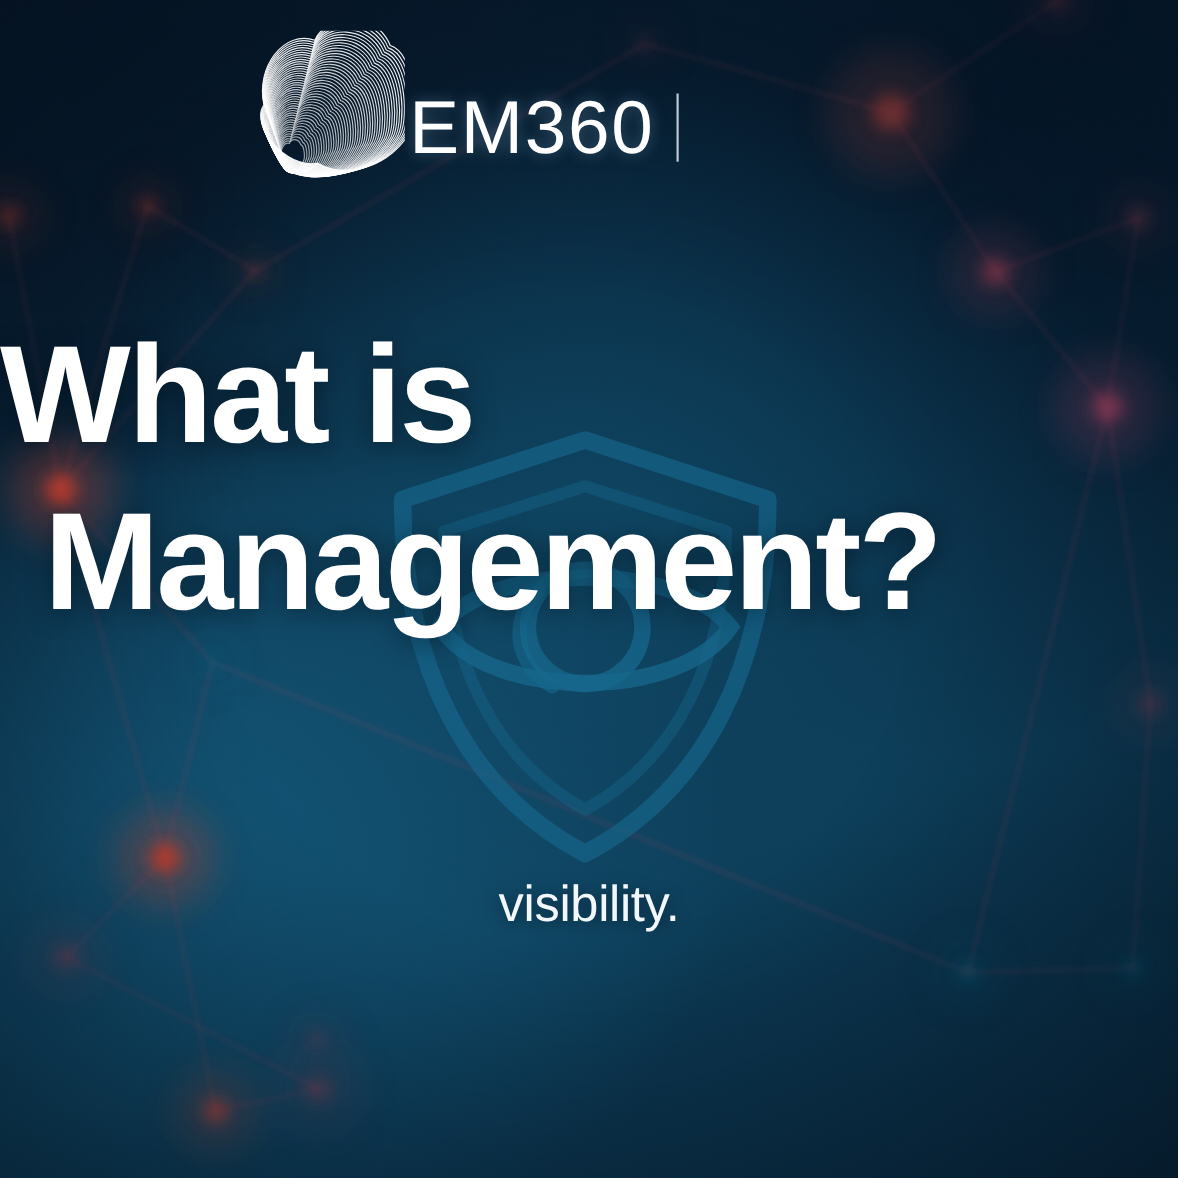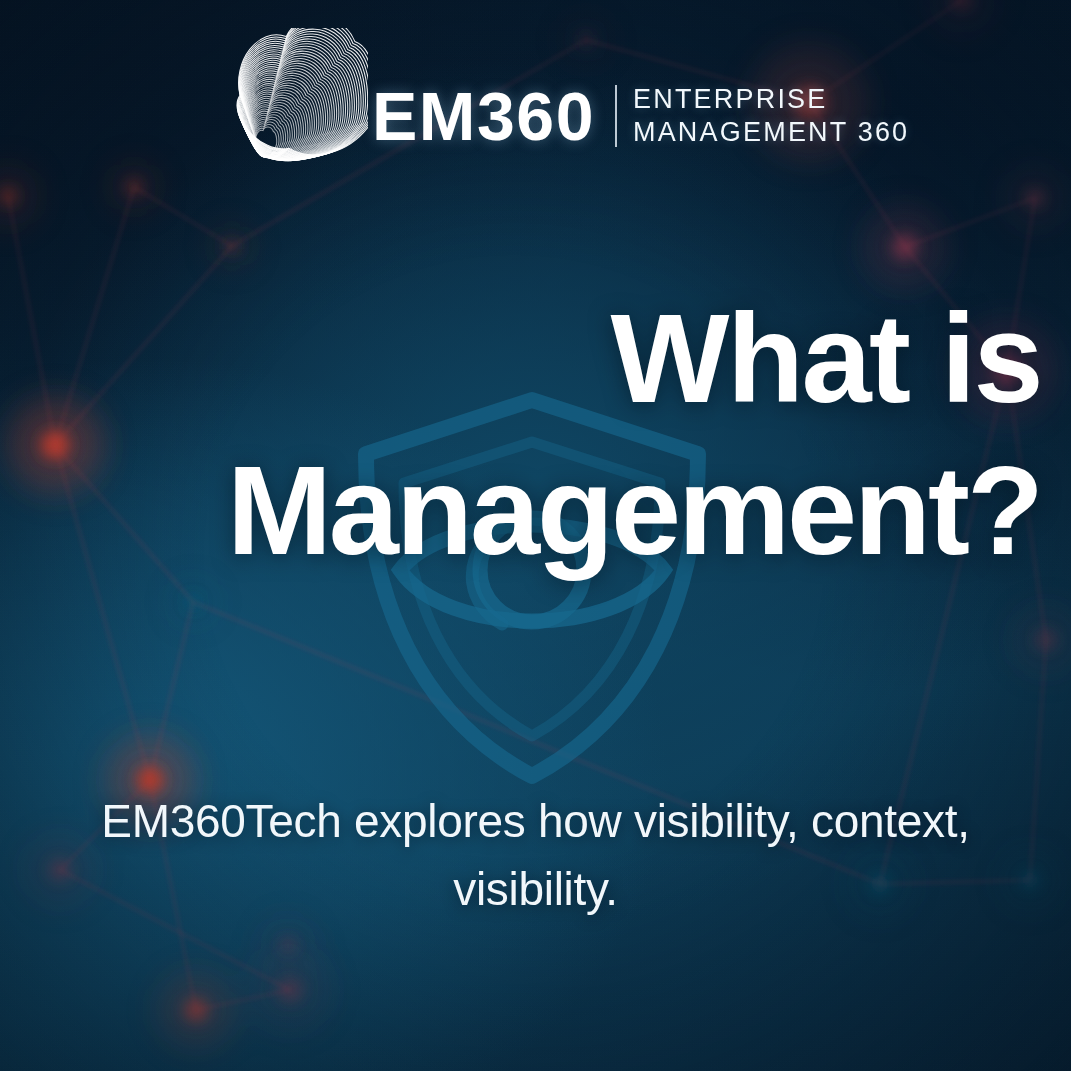--- a/index.html
+++ b/index.html
@@ -55,21 +55,21 @@
     align-items: center;
   }
   .logo-mark { width: 136px; height: 175px; flex: 0 0 auto; }
   .logo-text {
     display: flex; align-items: center;
     margin-left: 4px;
   }
   .logo-em360 {
     color: #ffffff;
     font-size: 68px;
-    font-weight: 700;
+    font-weight: 400;
     letter-spacing: 1.5px;
     line-height: 1;
     text-shadow: 0 0 14px rgba(160,205,235,.35);
     white-space: nowrap;
   }
   .logo-div {
     width: 2px;
     height: 62px;
     background: rgba(235,245,252,.8);
     margin: 0 16px 0 20px;
@@ -87,34 +87,34 @@
     line-height: 1.12;
     white-space: nowrap;
     text-shadow: 0 0 10px rgba(150,200,230,.3);
   }
 
   
   .headline {
     position: absolute;
     left: 0; top: 283px;
     width: 1041px;
-    text-align: right;
+    text-align: left;
     color: #ffffff;
     font-weight: 700;
     font-size: 126px;
     line-height: 152px;
     letter-spacing: -2.5px;
     text-shadow: 0 3px 22px rgba(2,16,28,.55);
   }
   .headline .l {
     display: block;
     white-space: nowrap;
   }
   .headline .l2 { letter-spacing: -3.5px; }
-  .headline .l3 { letter-spacing: -3px; }
+  .headline .l3 { letter-spacing: -3px; padding-left: 40px; }
 
   
   .subtitle {
     position: absolute;
     left: 50px; top: 787px;
     width: 971px;
     text-align: center;
     color: #f1f7fb;
     font-weight: 300;
     font-size: 46px;
@@ -280,30 +280,25 @@
           <path d="M 22.6 109.3 C 20.8 100.5 26.8 91.7 33.1 94.2 C 36.1 87.0 45.8 87.5 48.6 95.5 C 54.0 97.3 54.6 113.0 52.2 116.4 C 47.4 130.0 39.1 132.1 33.7 128.5 C 27.1 130.0 19.6 116.4 22.6 109.3 Z" stroke-opacity="0.63"></path>
           <path d="M 22.9 110.3 C 21.3 102.1 26.8 93.9 32.5 96.3 C 35.3 89.6 44.2 90.1 46.8 97.4 C 51.8 99.2 52.3 113.8 50.1 116.9 C 45.7 129.7 38.0 131.6 33.1 128.3 C 27.1 129.7 20.2 117.0 22.9 110.3 Z" stroke-opacity="0.62"></path>
           <path d="M 23.3 111.3 C 21.8 103.8 26.8 96.2 32.0 98.4 C 34.5 92.2 42.6 92.7 45.0 99.5 C 49.5 101.1 50.0 114.5 48.0 117.4 C 44.0 129.4 37.0 131.1 32.5 128.1 C 27.0 129.4 20.8 117.6 23.3 111.3 Z" stroke-opacity="0.62"></path>
           <path d="M 23.6 112.3 C 22.3 105.4 26.8 98.5 31.5 100.5 C 33.8 94.8 41.1 95.2 43.2 101.4 C 47.3 102.9 47.7 115.3 45.9 118.0 C 42.3 129.0 36.0 130.6 32.0 127.8 C 27.0 129.0 21.4 118.1 23.6 112.3 Z" stroke-opacity="0.61"></path>
           <path d="M 24.0 113.3 C 22.8 107.0 26.8 100.8 31.0 102.5 C 33.0 97.4 39.5 97.8 41.4 103.5 C 45.0 104.8 45.4 116.0 43.8 118.5 C 40.6 128.7 35.0 130.1 31.4 127.6 C 27.0 128.7 22.0 118.7 24.0 113.3 Z" stroke-opacity="0.60"></path>
         </g>
     </svg>
     <div class="logo-text">
       <div class="logo-em360">EM360</div>
       <div class="logo-div"></div>
-      <div class="logo-tag">
-        <span>ENTERPRISE</span>
-        <span>MANAGEMENT 360</span>
-      </div>
     </div>
   </div>
 
   <div class="headline">
     <span class="l l1">What is</span>
     <span class="l l3">Management?</span>
   </div>
 
   <div class="subtitle">
-    <span class="s">EM360Tech explores how visibility, context,</span>
     <span class="s">visibility.</span>
   </div>
 
 </div>
 
 </body></html>

